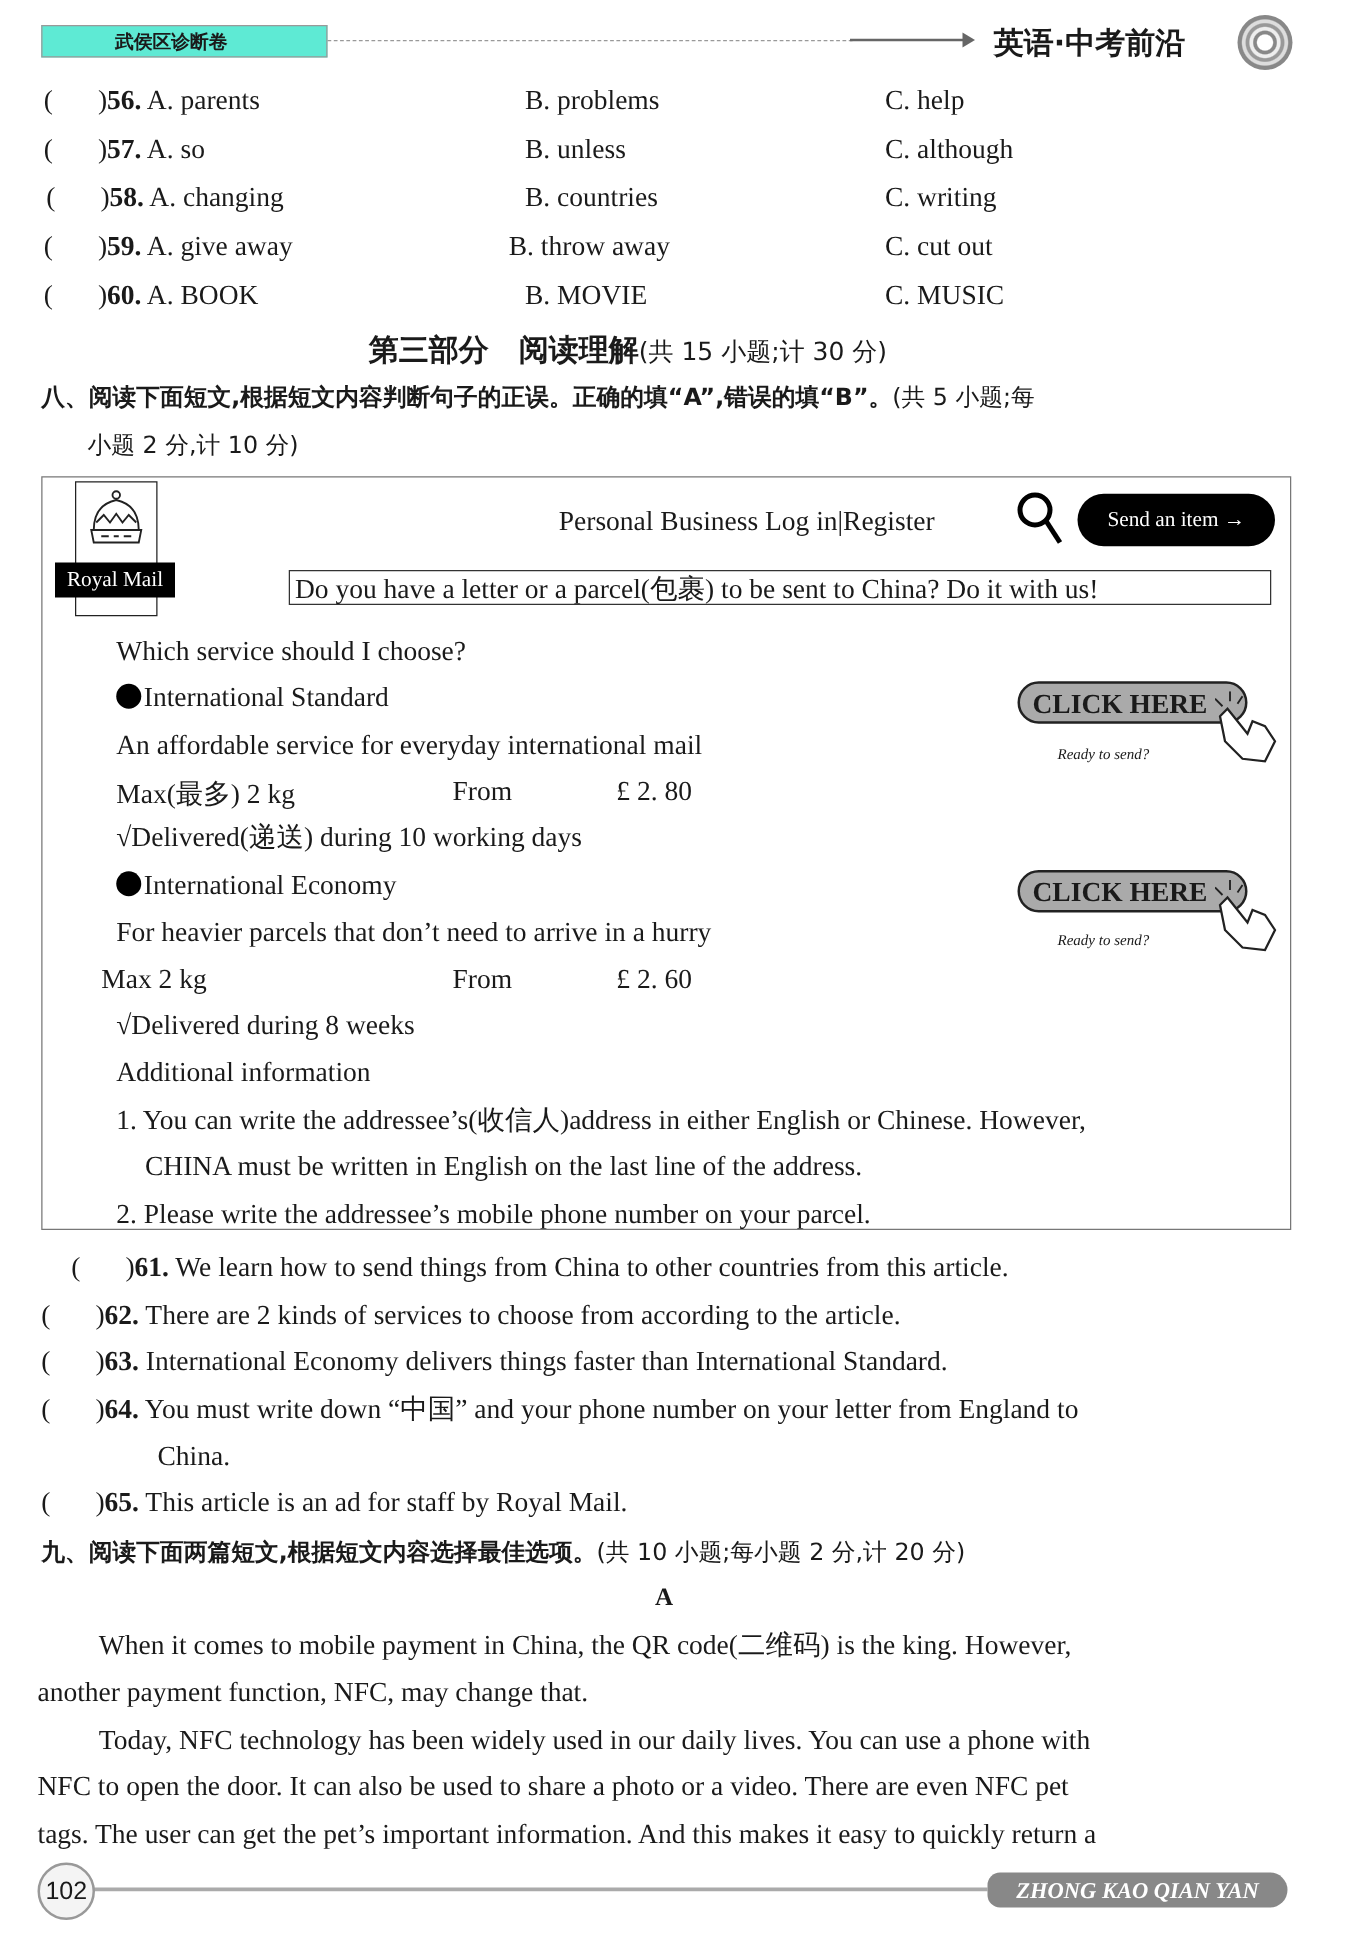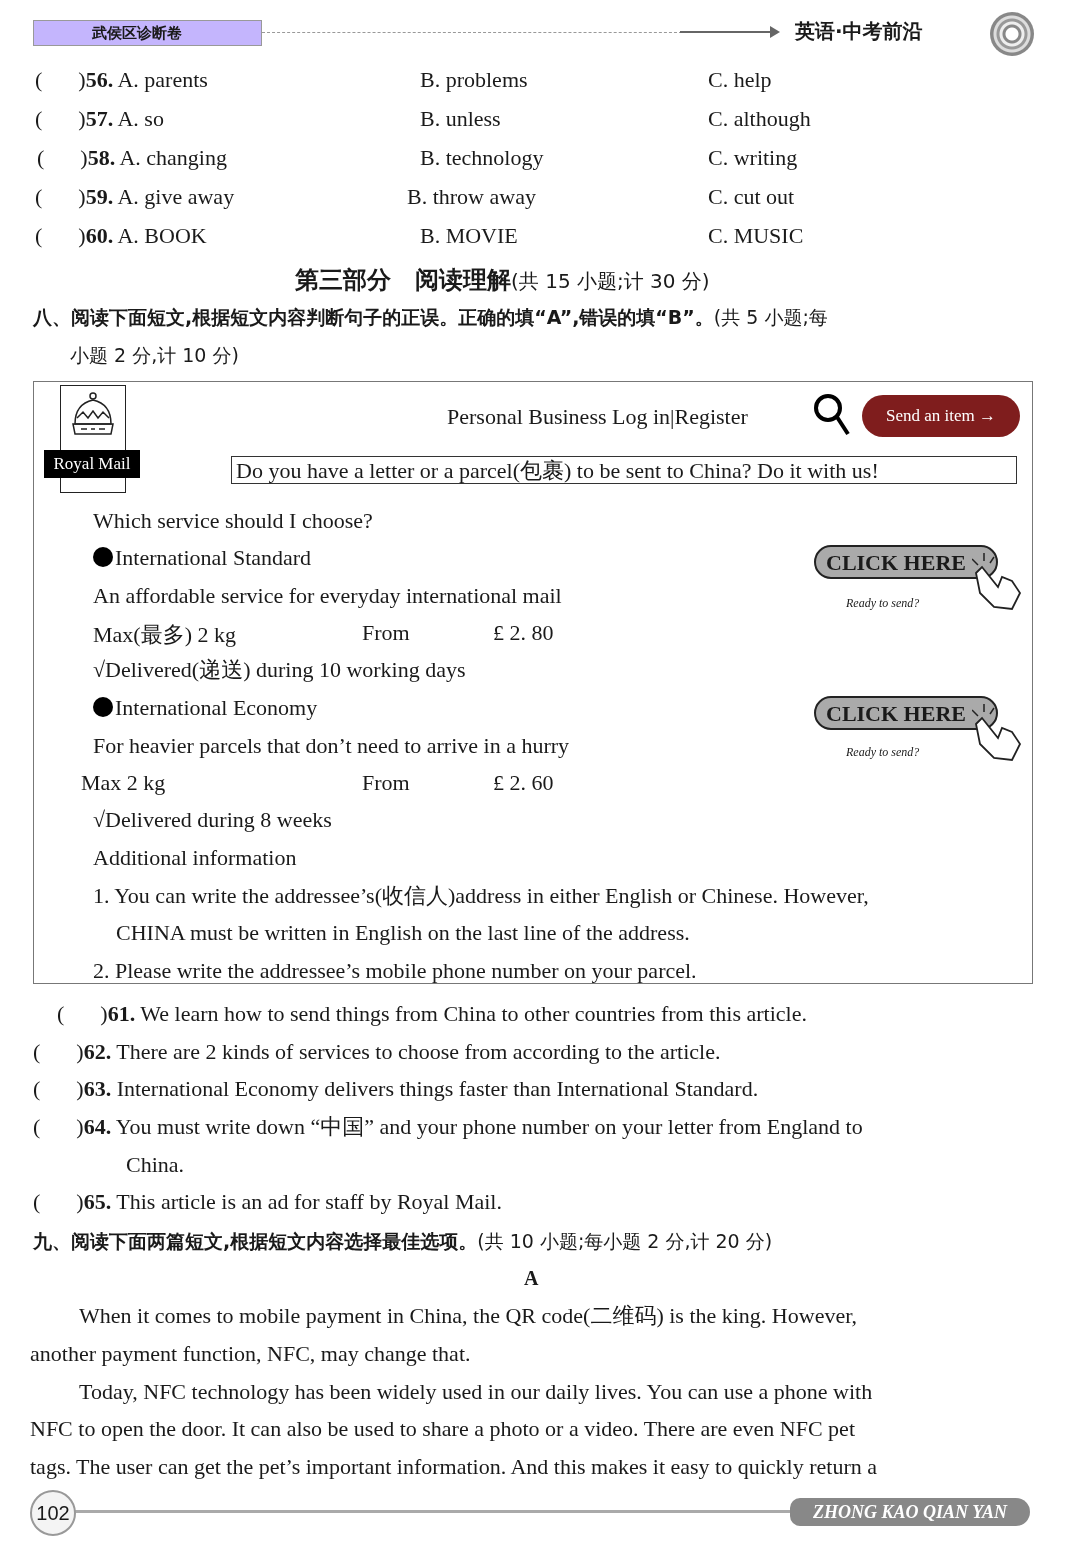--- a/index.html
+++ b/index.html
@@ -7,36 +7,36 @@
     width: 1080px; height: 1559px; position: relative; overflow: hidden;
     background: #ffffff; color: #1a1a1a;
     font-family: "Liberation Serif", "DejaVu Serif", serif;
   }
   .abs { position: absolute; }
   .txt { font-size: 22px; white-space: nowrap; line-height: 1; }
   .cn-bold { font-family: "DejaVu Sans", sans-serif; font-weight: bold; }
   .cn { font-family: "DejaVu Sans", sans-serif; }
 
   
-  .hdr-box { left: 33px; top: 20px; width: 227px; height: 24px; border: 1px solid #999; background: #c4b5fd; }
+  .hdr-box { left: 33px; top: 20px; width: 227px; height: 24px; border: 1px solid #999; background: #5eead4; }
   .hdr-box span { position: absolute; left: 58px; top: 3px; font-size: 15px; }
   .hdr-dash { left: 262px; top: 32px; width: 420px; border-top: 1px dashed #999; }
   .hdr-arrow { left: 680px; top: 31px; width: 95px; height: 2px; background: #666; }
   .hdr-arrowhead { left: 770px; top: 26px; width: 0; height: 0; border-left: 10px solid #666; border-top: 6px solid transparent; border-bottom: 6px solid transparent; }
-  .hdr-title { left: 795px; top: 18px; font-size: 20px; }
+  .hdr-title { left: 795px; top: 18px; font-size: 24px; }
   .hdr-logo { left: 990px; top: 12px; width: 44px; height: 44px; border-radius: 50%;
     background: radial-gradient(circle, #fff 0 6px, #888 7px 9px, #eee 10px 12px, #999 13px 15px, #ddd 16px 18px, #888 19px 22px); }
 
   .q-row b { font-weight: bold; }
 
   .sec-title { font-size: 24px; }
   .box { left: 33px; top: 381px; width: 998px; height: 601px; border: 1.5px solid #777; }
   .rm-logo { left: 60px; top: 385px; width: 64px; height: 106px; border: 1px solid #222; background: #fff; }
   .rm-label { left: 44px; top: 450px; width: 96px; height: 28px; background: #000; color: #fff; font-size: 17px; text-align: center; line-height: 28px; }
-  .send-btn { left: 862px; top: 395px; width: 158px; height: 42px; border-radius: 21px; background: #7f1d1d; color: #fff; font-size: 17px; text-align: center; line-height: 42px; }
+  .send-btn { left: 862px; top: 395px; width: 158px; height: 42px; border-radius: 21px; background: #000000; color: #fff; font-size: 17px; text-align: center; line-height: 42px; }
   .slogan { left: 231px; top: 456px; width: 786px; height: 28px; border: 1px solid #333; font-size: 22px; line-height: 28px; padding-left: 4px; box-sizing: border-box; white-space: nowrap; }
   .click-btn { width: 184px; height: 34px; border-radius: 17px; border: 2px solid #222; background: #aaa; font-size: 22px; font-weight: bold; line-height: 32px; box-sizing: border-box; padding-left: 10px; white-space: nowrap; }
   .ready { font-size: 12px; font-style: italic; }
   .bullet { display: inline-block; width: 20px; height: 20px; border-radius: 50%; background: #000; vertical-align: -2px; margin-right: 2px; }
 
   .footer-line { left: 70px; top: 1510px; width: 720px; height: 3px; background: #aaa; }
   .page-num { left: 30px; top: 1490px; width: 42px; height: 42px; border-radius: 50%; border: 2px solid #999; background: #f4f4f4; font-family: "Liberation Sans", sans-serif; font-size: 20px; text-align: center; line-height: 42px; }
   .footer-tag { left: 790px; top: 1498px; width: 240px; height: 28px; border-radius: 10px 14px 14px 10px; background: #888; color: #fff; font-style: italic; font-weight: bold; font-size: 18px; text-align: center; line-height: 28px; }
 </style>
 </head>
@@ -60,21 +60,21 @@
 
   <div class="abs txt q-row" style="left:35px;top:108px;">
     <span>(</span><span style="display:inline-block;width:36px;"></span><span>)</span><b>57</b><b>.</b> <span>A. so</span>
   </div>
   <div class="abs txt" style="left:420px;top:108px;">B. unless</div>
   <div class="abs txt" style="left:708px;top:108px;">C. although</div>
 
   <div class="abs txt q-row" style="left:37px;top:147px;">
     <span>(</span><span style="display:inline-block;width:36px;"></span><span>)</span><b>58</b><b>.</b> <span>A. changing</span>
   </div>
-  <div class="abs txt" style="left:420px;top:147px;">B. technology</div>
+  <div class="abs txt" style="left:420px;top:147px;">B. countries</div>
   <div class="abs txt" style="left:708px;top:147px;">C. writing</div>
 
   <div class="abs txt q-row" style="left:35px;top:186px;text-align:right;">
     <span>(</span><span style="display:inline-block;width:36px;"></span><span>)</span><b>59</b><b>.</b> <span>A. give away</span>
   </div>
   <div class="abs txt" style="left:407px;top:186px;">B. throw away</div>
   <div class="abs txt" style="left:708px;top:186px;">C. cut out</div>
 
   <div class="abs txt q-row" style="left:35px;top:225px;">
     <span>(</span><span style="display:inline-block;width:36px;"></span><span>)</span><b>60</b><b>.</b> <span>A. BOOK</span>

